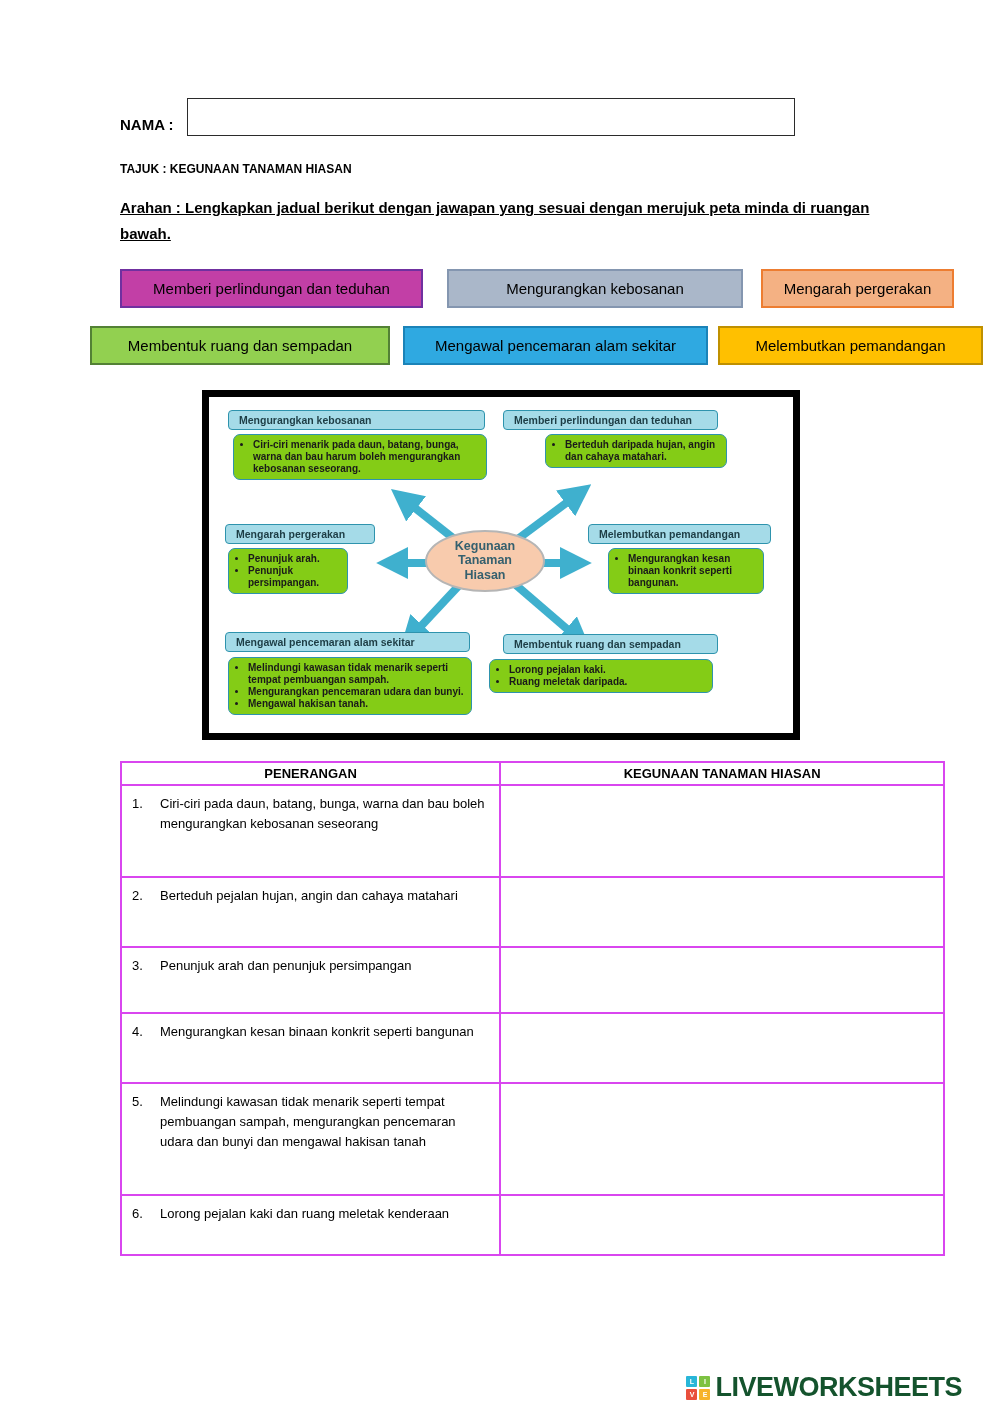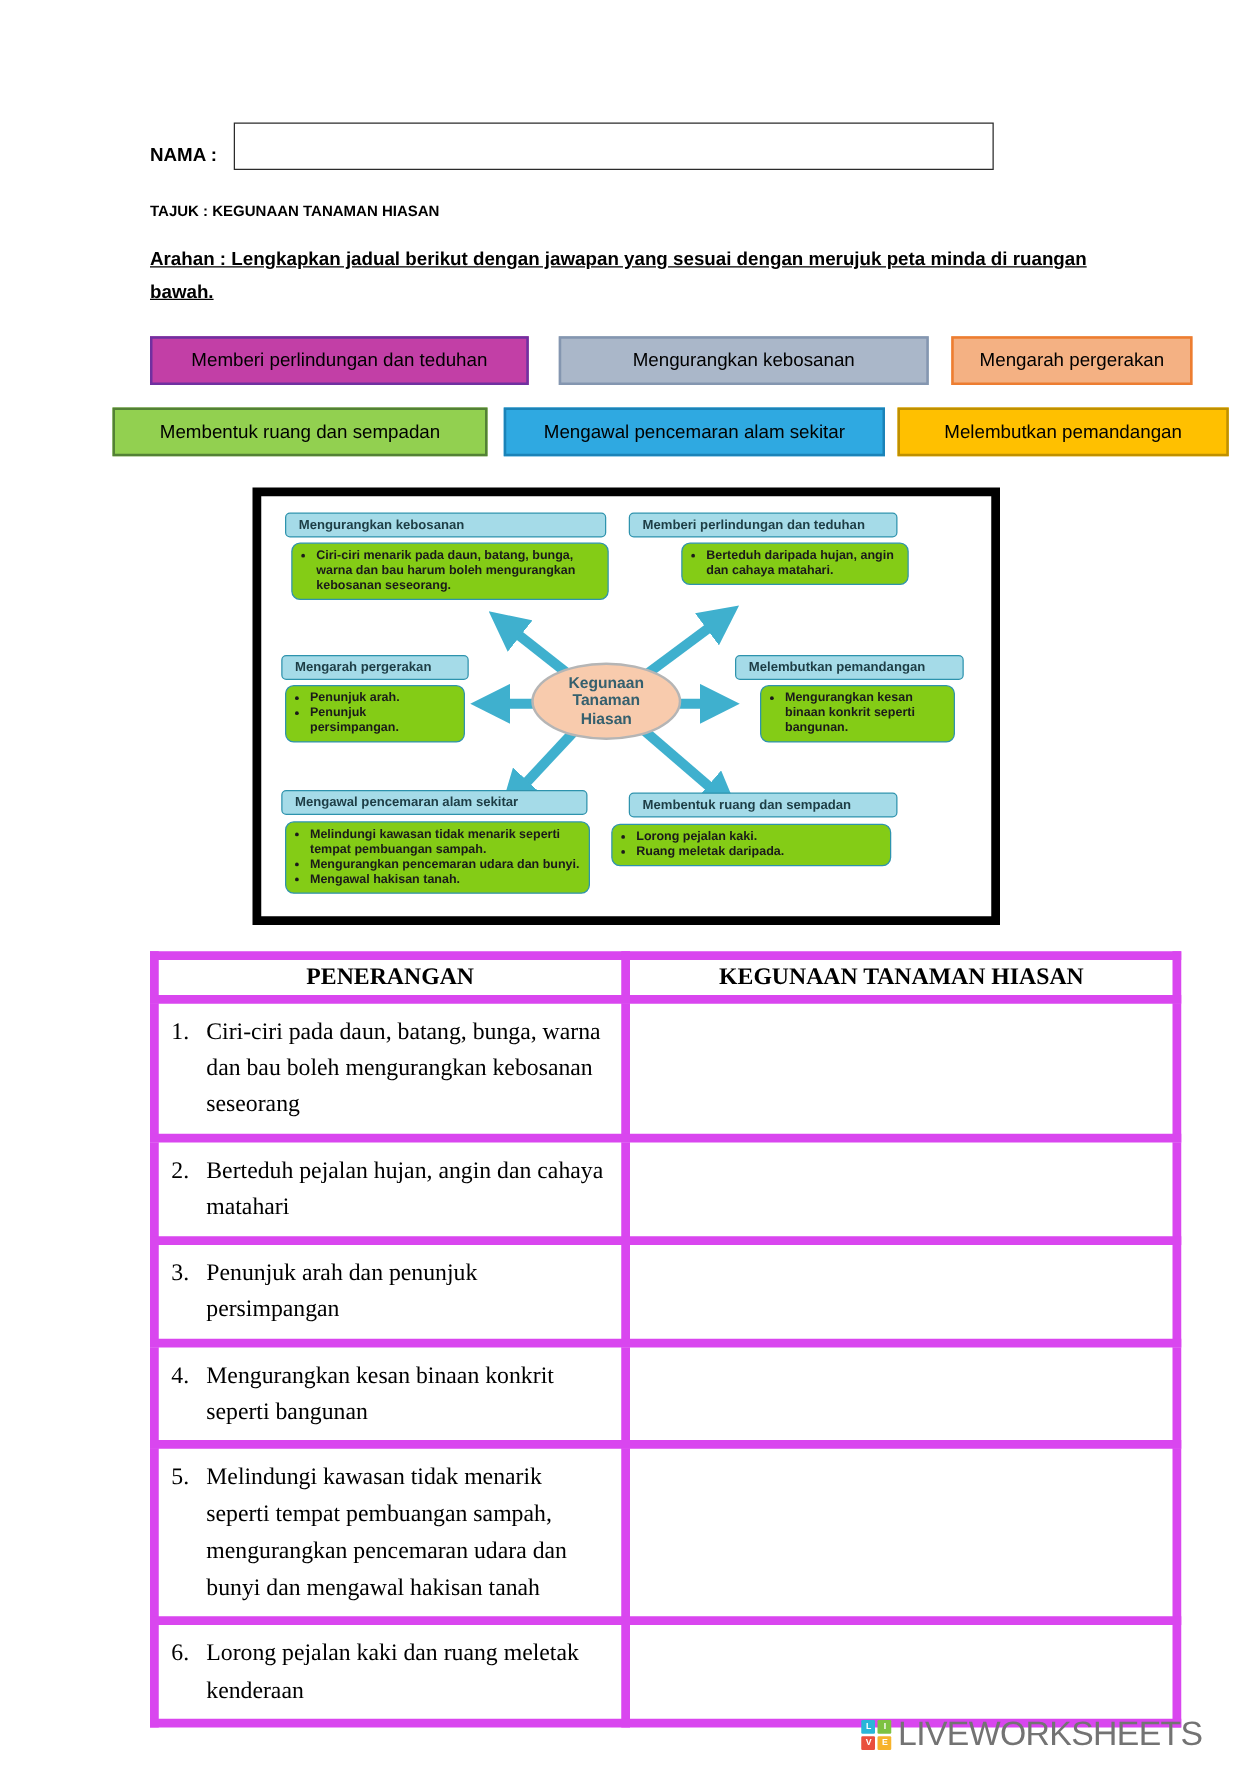--- a/index.html
+++ b/index.html
@@ -34,45 +34,45 @@
   .mm-box ul { margin:0; padding-left:15px; }
   .mm-box li { line-height:1.22; margin:0; }
   .mm-center { position:absolute; z-index:3; left:216px; top:133px; width:120px; height:62px; background:#f8cbad; border:2px solid #b5b5b5; border-radius:50%; display:flex; align-items:center; justify-content:center; text-align:center; }
   .mm-center span { display:block; width:84px; font-size:12.5px; font-weight:bold; color:#35606e; line-height:1.15; }
 
   .h1 { left:19px;  top:13px;  width:257px; }
   .b1 { left:24px;  top:37px;  width:254px; }
   .h2 { left:294px; top:13px;  width:215px; }
   .b2 { left:296px; top:37px;  width:182px;margin-left:40px; }
   .h3 { left:16px;  top:127px; width:150px; }
-  .b3 { left:19px;  top:151px; width:144px; }
+  .b3 { left:19px;  top:151px; width:120px; }
   .h4 { left:379px; top:127px; width:183px; }
   .b4 { left:399px; top:151px; width:156px; }
   .h5 { left:16px;  top:235px; width:245px; }
   .b5 { left:19px;  top:260px; width:244px; }
   .h6 { left:294px; top:237px; width:215px; }
   .b6 { left:280px; top:262px; width:224px; }
 
   
   .qtable { margin-top:21px; width:825px; border-collapse:collapse; }
-  .qtable th, .qtable td { border:7px solid #d946ef; font-size:19px; vertical-align:top;font-family:Liberation Serif, serif; }
+  .qtable th, .qtable td { border:2px solid #d946ef; font-size:13px; vertical-align:top; }
   .qtable th { font-weight:bold; text-align:center; padding:3px 4px; }
   .col-left { width:380px; }
   .col-right { width:445px; }
   .cell-q { display:flex; padding:8px 14px 8px 10px; line-height:1.55; }
   .cell-q .num { width:28px; flex:0 0 28px; }
   .cell-q .txt { flex:1; }
   tr.r1 td { height:92px; } tr.r2 td { height:70px; } tr.r3 td { height:66px; }
   tr.r4 td { height:70px; } tr.r5 td { height:112px; } tr.r6 td { height:60px; }
 
   
   .footer { position:absolute; right:38px; bottom:10px; display:flex; align-items:center; }
   .lw-logo { width:24px; height:24px; display:grid; grid-template-columns:11px 11px; grid-template-rows:11px 11px; gap:2px; margin-right:5px; }
   .lw-sq { display:flex; align-items:center; justify-content:center; color:#fff; font-size:7px; font-weight:bold; border-radius:1px; }
-  .brand { font-size:27px; font-weight:normal; color:#737373; letter-spacing:-0.5px; }
+  .brand { font-size:27px; font-weight:bold; color:#14532d; letter-spacing:-0.5px; }
 </style>
 </head>
 <body>
 
 <div class="content">
 
   <div class="nama-row">
     <span class="nama-label">NAMA :</span>
     <input class="nama-input" type="text" value="" style="">
   </div>

